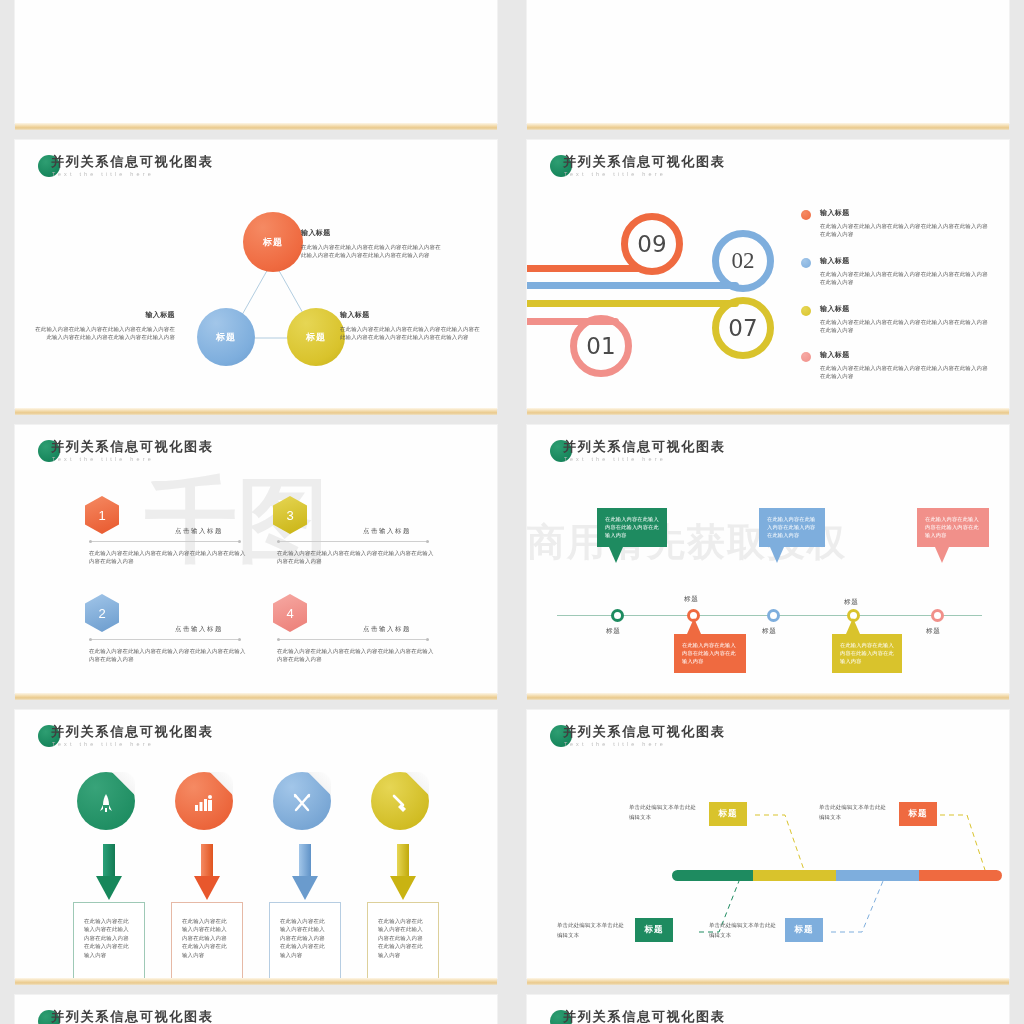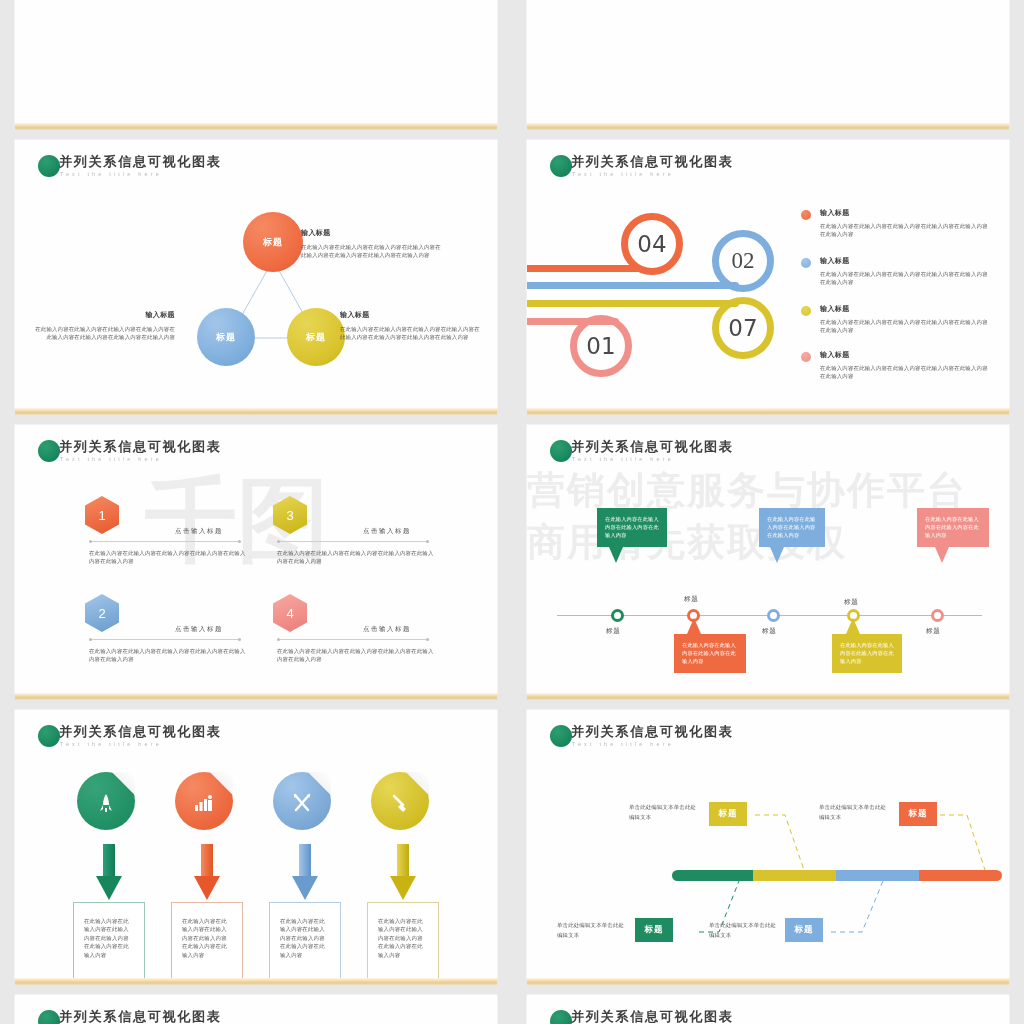--- a/index.html
+++ b/index.html
@@ -30,21 +30,21 @@
     position:absolute; left:15px; top:268px; width:482px; height:7px;
     background:linear-gradient(180deg,#fdf6e8 0%,#f2d9a8 45%,#e9c98c 70%,#efe2c6 100%);
   }
 
   
   .hdr{ position:absolute; left:23px; top:14px; height:28px; }
   .hdr-dot{
     position:absolute; left:0; top:1px; width:22px; height:22px; border-radius:50%;
     background:radial-gradient(circle at 35% 30%,#2e9e72,#17865c 70%,#0f7350);
   }
-  .hdr-txt{ position:absolute; left:21px; top:0; }
+  .hdr-txt{ position:absolute; left:13px; top:0; }
   .hdr-title{
     font-size:13.2px; font-weight:bold; color:#404040; letter-spacing:1.6px;
     white-space:nowrap; line-height:15px;
   }
   .hdr-sub{
     font-size:5.4px; color:#b9b9b9; letter-spacing:3.2px; line-height:10px;
     white-space:nowrap; padding-left:1px;
   }
 
   
@@ -199,21 +199,21 @@
       <div class="hdr">
         <div class="hdr-dot"></div>
         <div class="hdr-txt">
           <div class="hdr-title">并列关系信息可视化图表</div>
           <div class="hdr-sub">Text the title here</div>
         </div>
       </div>
 
       <div class="loop-bar" style="left:0;top:125px;width:115px;background:#ef6a40;"></div>
       <div class="loop-num" style="left:94px;top:73px;width:62px;height:62px;border:7px solid #ef6a40;">
-        <span>04</span>
+        <span>09</span>
       </div>
 
       <div class="loop-bar" style="left:0;top:142px;width:212px;background:#7eaedd;"></div>
       <div class="loop-num" style="left:185px;top:90px;width:62px;height:62px;border:7px solid #7eaedd;font-family:Liberation Serif, serif;">
         <span>02</span>
       </div>
 
       <div class="loop-bar" style="left:0;top:160px;width:212px;background:#d9c32c;"></div>
       <div class="loop-num" style="left:185px;top:157px;width:62px;height:62px;border:7px solid #d9c32c;">
         <span>07</span>
@@ -301,21 +301,20 @@
         <i class="hx-tick" style="left:0;"></i>
           <i class="hx-tick" style="left:149px;"></i>
       </div>
       <div class="t-body" style="position:absolute;left:262px;top:222px;width:160px;">在此输入内容在此输入内容在此输入内容在此输入内容在此输入内容在此输入内容</div>
     </div>
     <div class="band"></div>
   </div>
 
   <div class="cell">
     <div class="slide">
-      <div class="wm" style="left:0px;top:40px;font-size:38px;letter-spacing:2px;">营销创意服务与协作平台</div>
       <div class="wm" style="left:0px;top:92px;font-size:38px;letter-spacing:2px;">商用请先获取授权</div>
 
       <div class="hdr">
         <div class="hdr-dot"></div>
         <div class="hdr-txt">
           <div class="hdr-title">并列关系信息可视化图表</div>
           <div class="hdr-sub">Text the title here</div>
         </div>
       </div>
 

